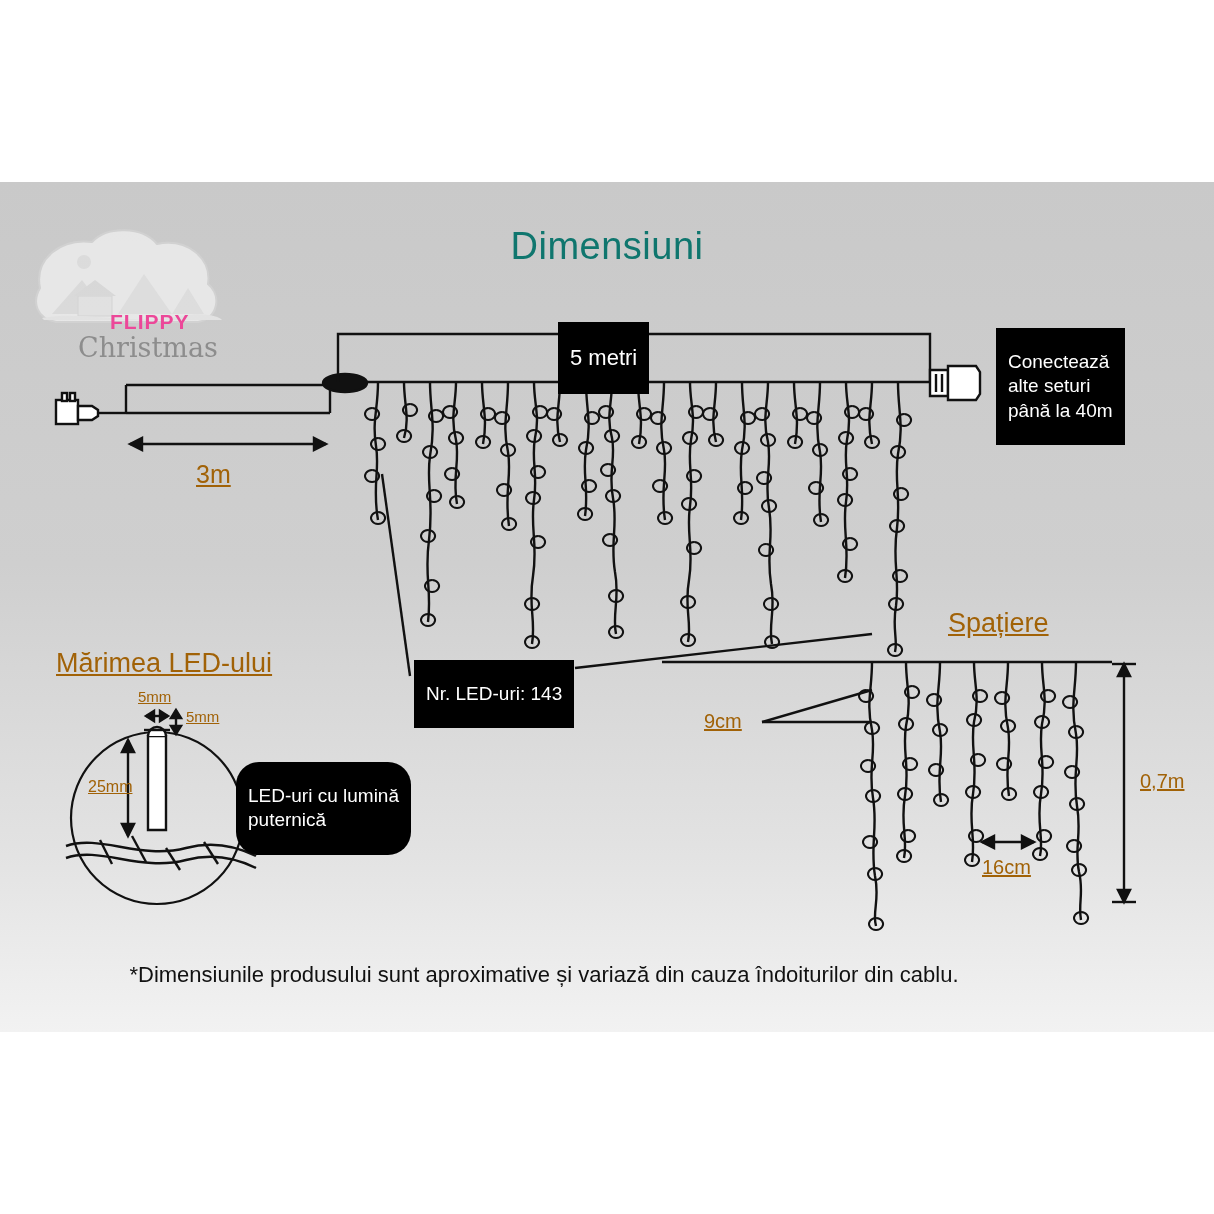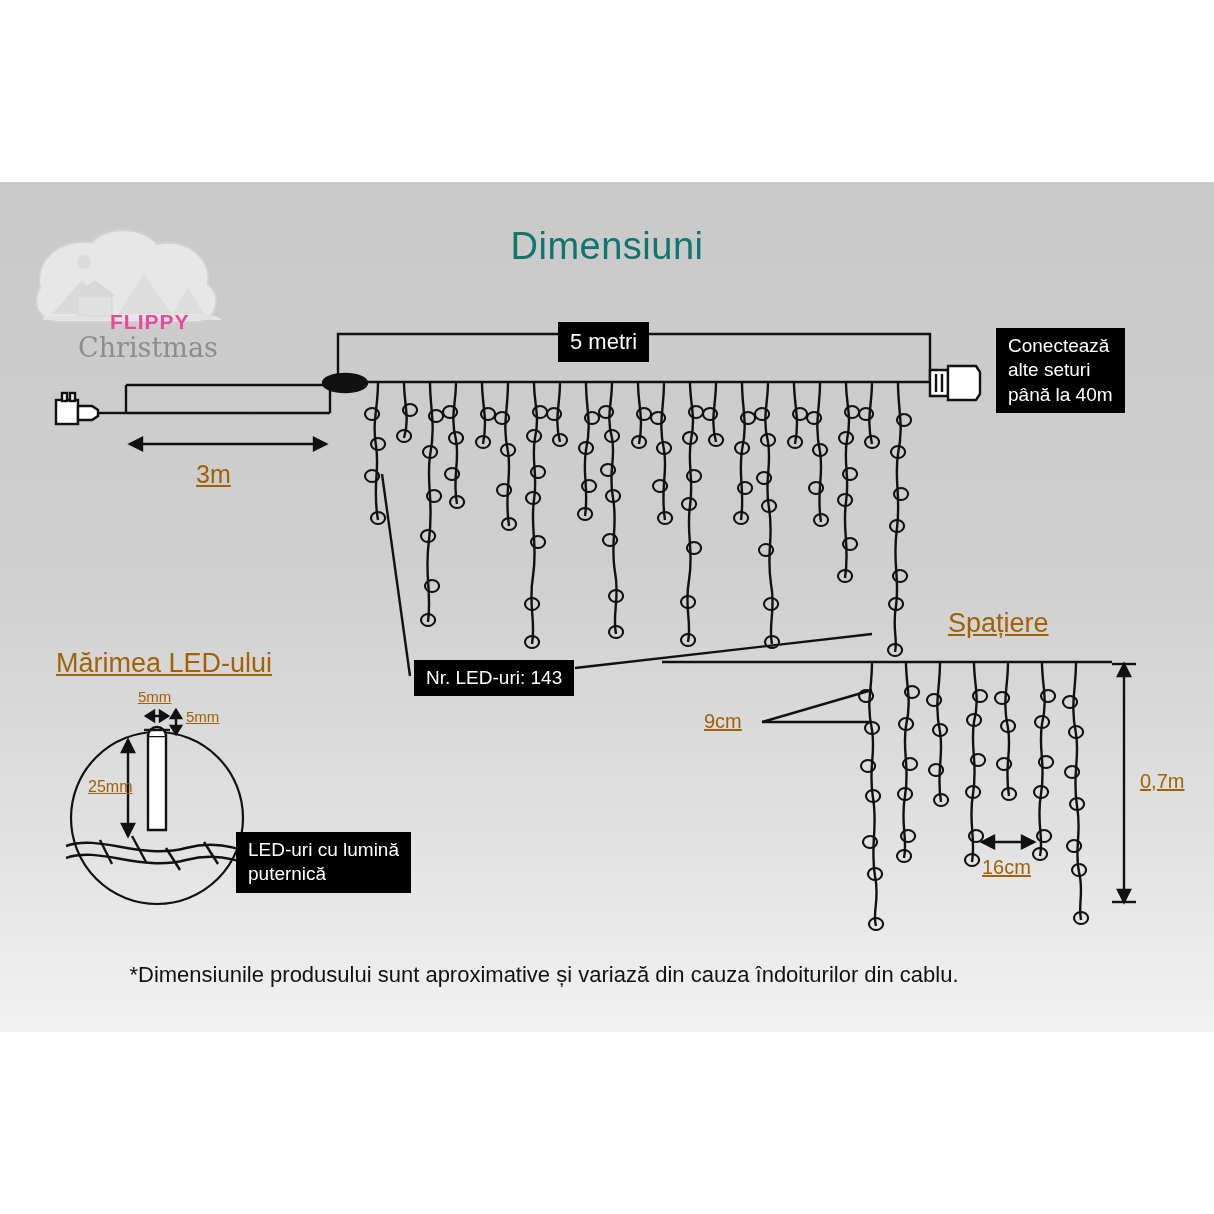--- a/index.html
+++ b/index.html
@@ -36,21 +36,21 @@
     letter-spacing:1px;
   }
   .logo-text2{
     position:absolute;left:78px;top:332px;font-size:27px;color:#8d8d8d;
     font-family:"DejaVu Serif", serif;
   }
   .lbl{
     position:absolute;
     background:#000;color:#fff;
     font-size:19px;
-    padding:6px 12px;
+    padding:22px 12px;
     line-height:1.28;
     white-space:pre-line;
   }
   .plain{
     position:absolute;
     color:#a16207;
     text-decoration:underline;
   }
   .footnote{
     position:absolute;left:0;top:962px;width:1088px;text-align:center;
@@ -343,18 +343,18 @@
   <div class="plain" style="left:982px;top:856px;font-size:20px;">16cm</div>
 
   <div class="plain" style="left:1140px;top:770px;font-size:20px;">0,7m</div>
 
   <div class="plain" style="left:56px;top:648px;font-size:27px;">Mărimea LED-ului</div>
 
   <div class="plain" style="left:138px;top:688px;font-size:15px;">5mm</div>
   <div class="plain" style="left:186px;top:708px;font-size:15px;">5mm</div>
   <div class="plain" style="left:88px;top:778px;font-size:16px;">25mm</div>
 
-  <div class="lbl" style="left:236px;top:832px;">LED-uri cu lumină
+  <div class="lbl" style="left:236px;top:762px;border-radius:23px;">LED-uri cu lumină
 puternică</div>
 
   <div class="footnote">*Dimensiunile produsului sunt aproximative și variază din cauza îndoiturilor din cablu.</div>
 
 </div>
 
 </body></html>

